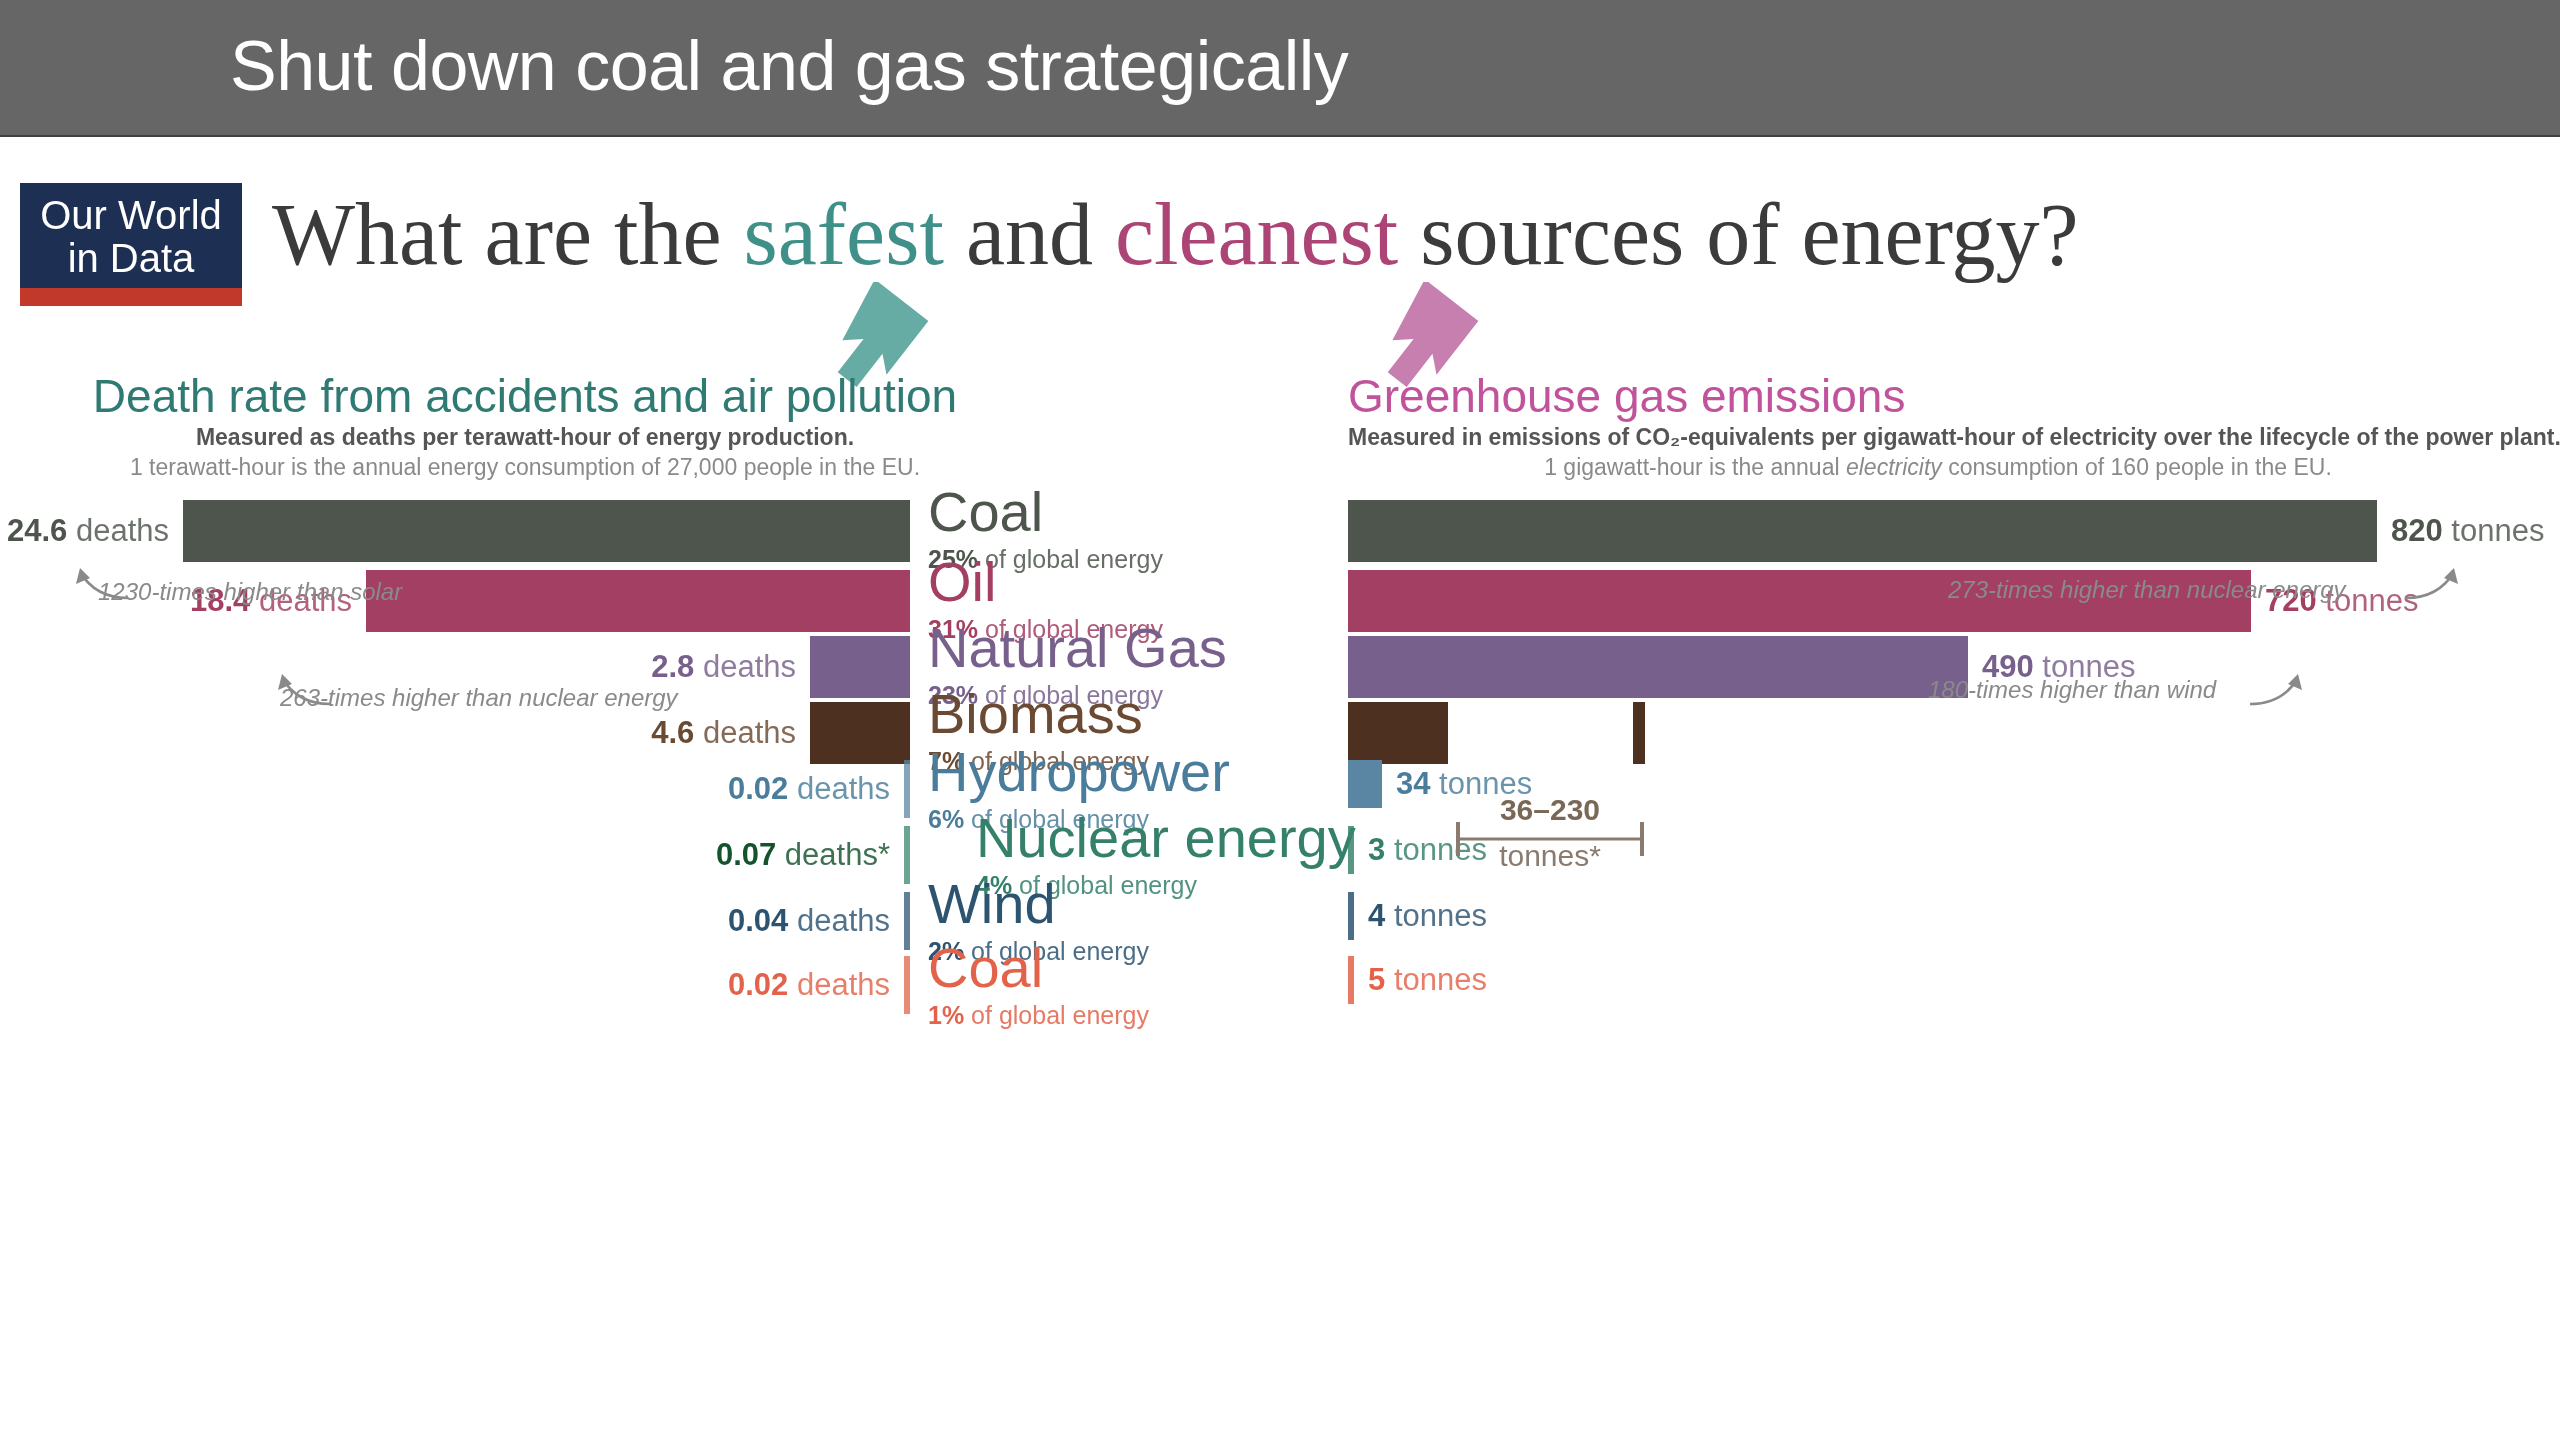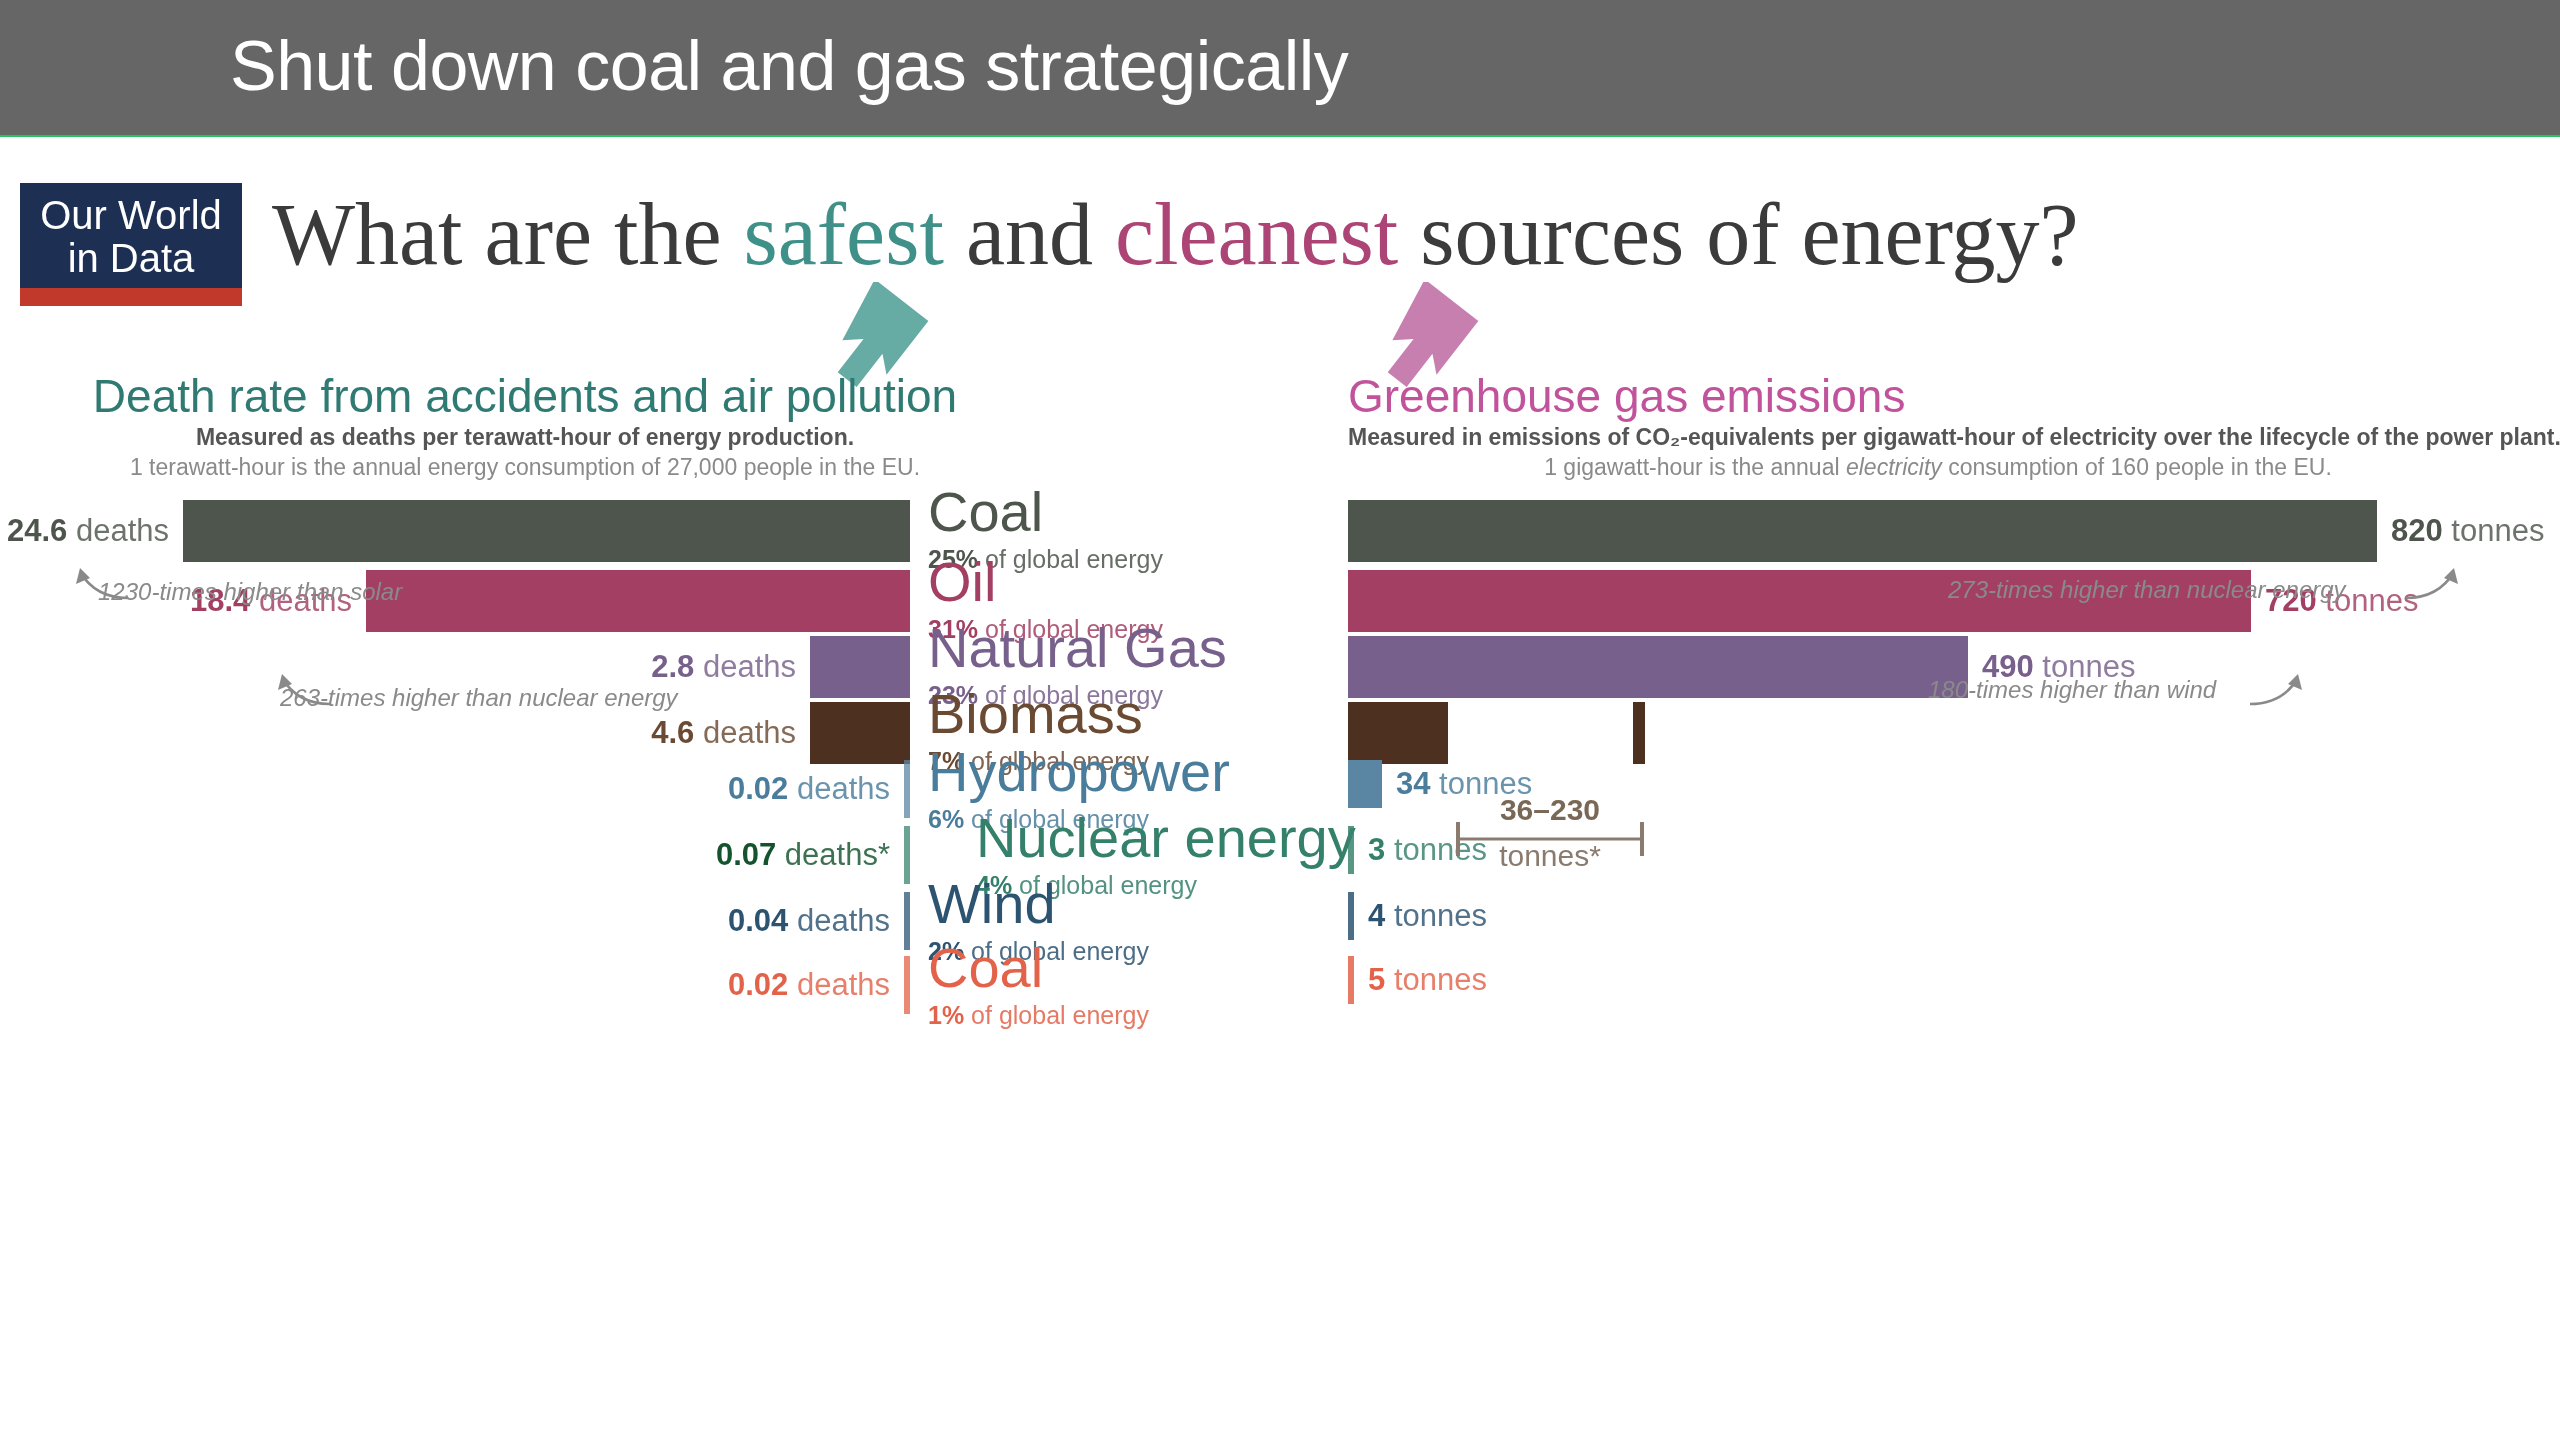--- a/index.html
+++ b/index.html
@@ -8,21 +8,21 @@
     background:#ffffff;
     font-family:"Liberation Sans", sans-serif;
     overflow:hidden;
     position:relative;
   }
 
   
   #slide-title-bar{
     position:absolute;left:0;top:0;width:2560px;height:137px;
     background:#666666;
-    border-bottom:2px solid #22c55e;
+    border-bottom:2px solid #404040;
     box-sizing:border-box;
   }
   #slide-title-text{
     position:absolute;left:230px;top:26px;
     color:#ffffff;
     font-size:70px;
     font-weight:400;
     letter-spacing:-0.5px;
     white-space:nowrap;
     font-family:"Liberation Sans", sans-serif;

